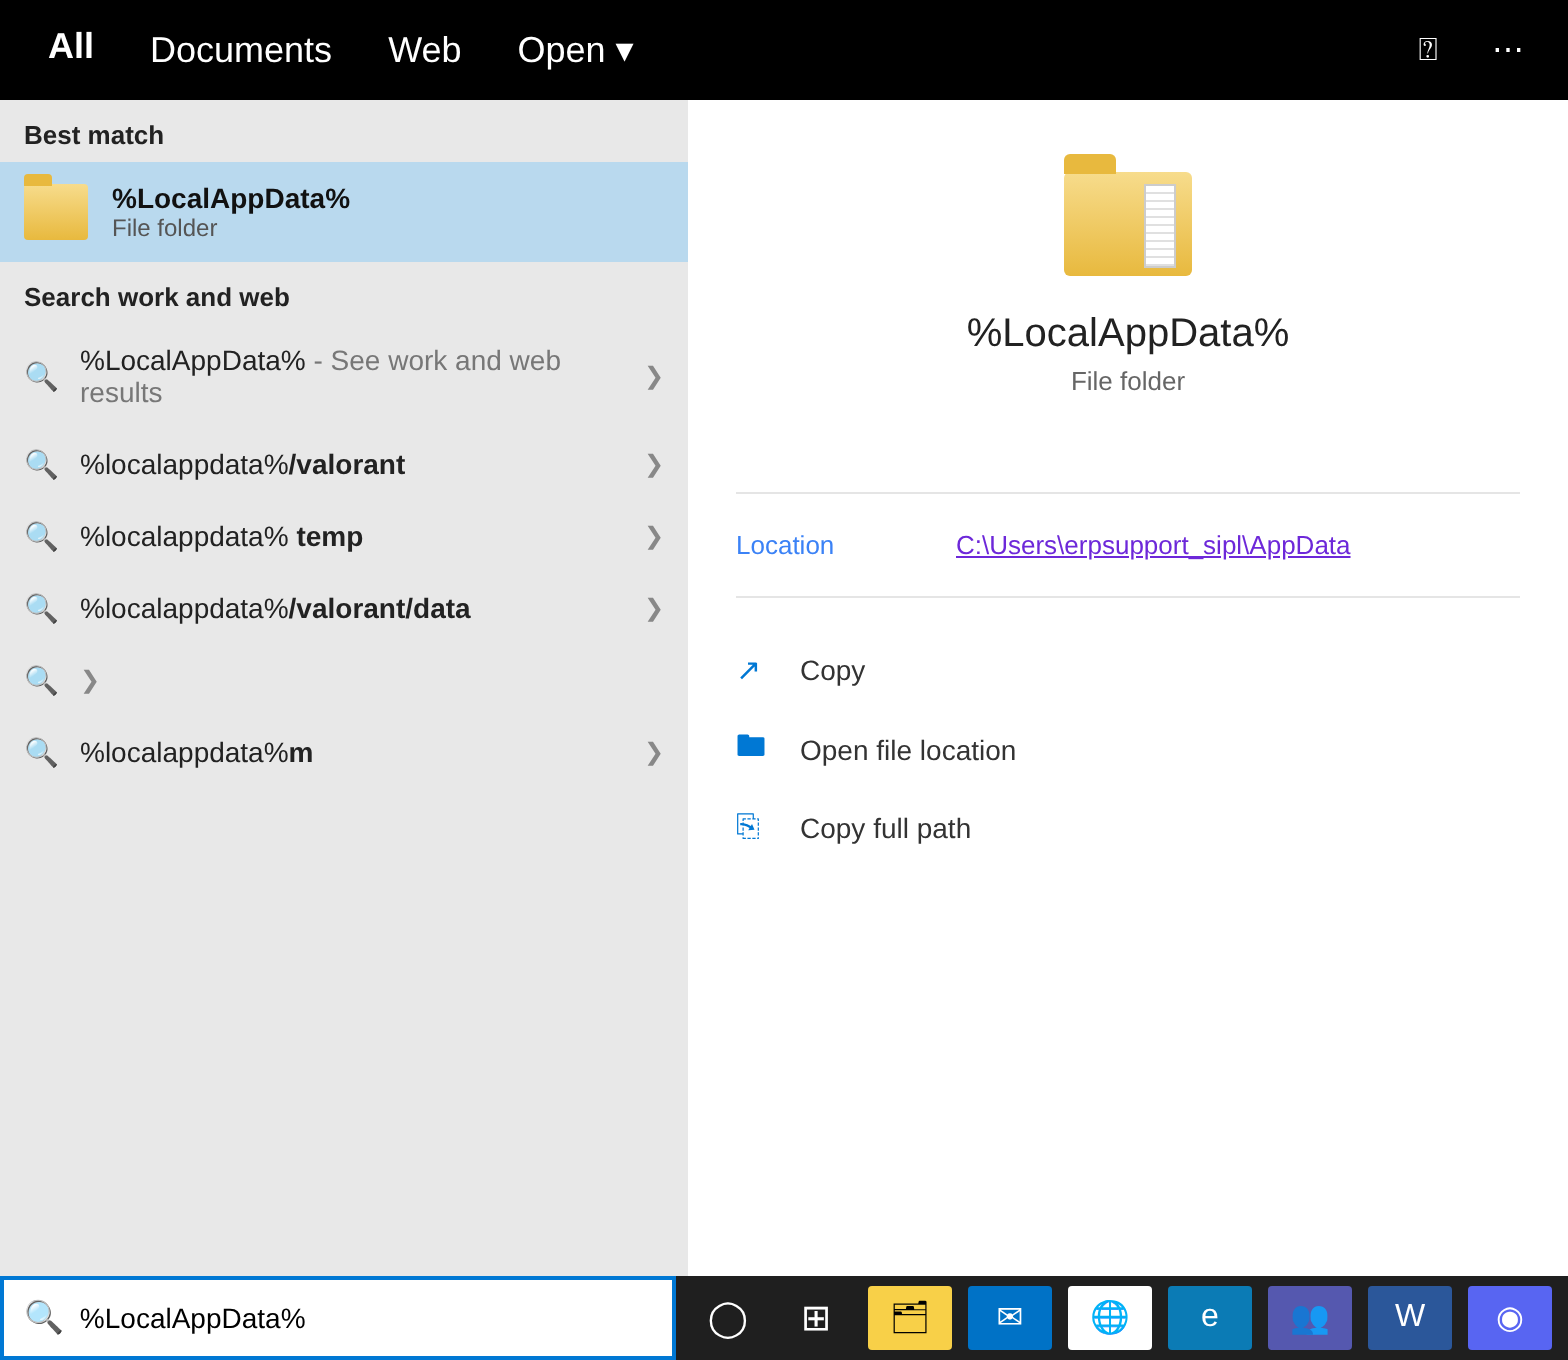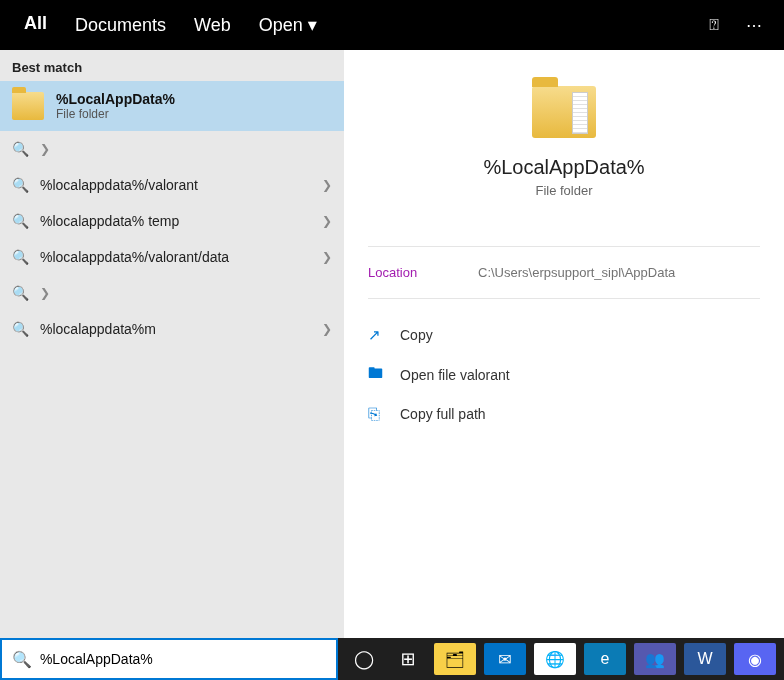--- a/index.html
+++ b/index.html
@@ -15,31 +15,31 @@
 .section-hdr{font-size:13px;font-weight:600;padding:10px 12px 6px;color:#222}
 .best{background:#b9d9ee;padding:10px 12px;display:flex;align-items:center;gap:12px;cursor:pointer}
 .folder-ico{width:32px;height:28px;background:linear-gradient(#f7dc8c,#e8b93e);border-radius:2px;position:relative}
 .folder-ico::before{content:"";position:absolute;top:-5px;left:0;width:14px;height:6px;background:#e8b93e;border-radius:2px 2px 0 0}
 .best-title{font-weight:600;font-size:14px;color:#111}
 .best-sub{font-size:12px;color:#555}
 .s-item{display:flex;align-items:center;padding:10px 12px;gap:12px;cursor:pointer}
 .s-ico{width:16px;font-size:14px;color:#555}
 .s-text{flex:1;font-size:14px;color:#222}
 .s-text .light{color:#777;font-weight:400}
-.s-text .bold{font-weight:400}
+.s-text .bold{font-weight:700}
 .chev{color:#888;font-size:12px}
 .preview{text-align:center;padding:16px 0 24px}
 .preview .big-folder{width:64px;height:52px;margin:0 auto 18px;background:linear-gradient(#f7dc8c,#e8b93e);border-radius:3px;position:relative}
 .preview .big-folder::before{content:"";position:absolute;top:-9px;left:0;width:26px;height:10px;background:#e8b93e;border-radius:3px 3px 0 0}
 .preview .big-folder::after{content:"";position:absolute;right:8px;top:6px;width:14px;height:40px;background:repeating-linear-gradient(#fff,#fff 3px,#e0e0e0 3px,#e0e0e0 4px);border:1px solid #ccc}
 .pv-title{font-size:20px;color:#222;margin-bottom:4px}
 .pv-sub{font-size:13px;color:#666}
 .loc-row{display:flex;padding:18px 0;border-top:1px solid #e5e5e5;border-bottom:1px solid #e5e5e5;font-size:13px;margin:24px 0 18px}
-.loc-label{width:110px;color:#a21caf}
-.loc-link{color:#737373;cursor:pointer}
+.loc-label{width:110px;color:#3b82f6}
+.loc-link{color:#6d28d9;text-decoration:underline;cursor:pointer}
 .action{display:flex;align-items:center;gap:14px;padding:9px 0;font-size:14px;color:#333;cursor:pointer}
 .act-ico{width:18px;color:#0078d4;font-size:15px}
 .search-bar{height:42px;border:2px solid #0078d4;display:flex;align-items:center;padding:0 10px;width:344px;background:#fff}
 .search-bar input{border:none;outline:none;flex:1;font-size:14px;margin-left:8px}
 .bottom{display:flex;height:42px}
 .taskbar{flex:1;background:#1f1f1f;display:flex;align-items:center;padding:0 6px;gap:4px}
 .tb-ico{width:40px;height:42px;display:flex;align-items:center;justify-content:center;cursor:pointer;font-size:18px}
 .tb-app{width:42px;height:32px;border-radius:2px;display:flex;align-items:center;justify-content:center;font-size:16px;cursor:pointer;margin:0 2px}
 </style>
 </head>
@@ -58,23 +58,25 @@
 <div class="main">
   <div class="left">
     <div class="section-hdr">Best match</div>
     <div class="best">
       <div class="folder-ico"></div>
       <div>
         <div class="best-title">%LocalAppData%</div>
         <div class="best-sub">File folder</div>
       </div>
     </div>
+    <div class="section-hdr">Search work and web</div>
 
     <div class="s-item">
       <div class="s-ico">🔍</div>
+      <div class="s-text"><span>%LocalAppData%</span><span class="light"> - See work and web results</span></div>
       <div class="chev">❯</div>
     </div>
     <div class="s-item">
       <div class="s-ico">🔍</div>
       <div class="s-text"><span>%localappdata%</span><span class="bold">/valorant</span></div>
       <div class="chev">❯</div>
     </div>
     <div class="s-item">
       <div class="s-ico">🔍</div>
       <div class="s-text"><span>%localappdata% </span><span class="bold">temp</span></div>
@@ -105,21 +107,21 @@
     <div class="loc-row">
       <div class="loc-label">Location</div>
       <div class="loc-link">C:\Users\erpsupport_sipl\AppData</div>
     </div>
     <div class="action">
         <span class="act-ico">↗</span>
         <span>Copy</span>
       </div>
     <div class="action">
         <span class="act-ico">🖿</span>
-        <span>Open file valorant</span>
+        <span>Open file location</span>
       </div>
     <div class="action">
         <span class="act-ico">⎘</span>
         <span>Copy full path</span>
       </div>
   </div>
 </div>
 
 <div class="bottom">
   <div class="search-bar">

